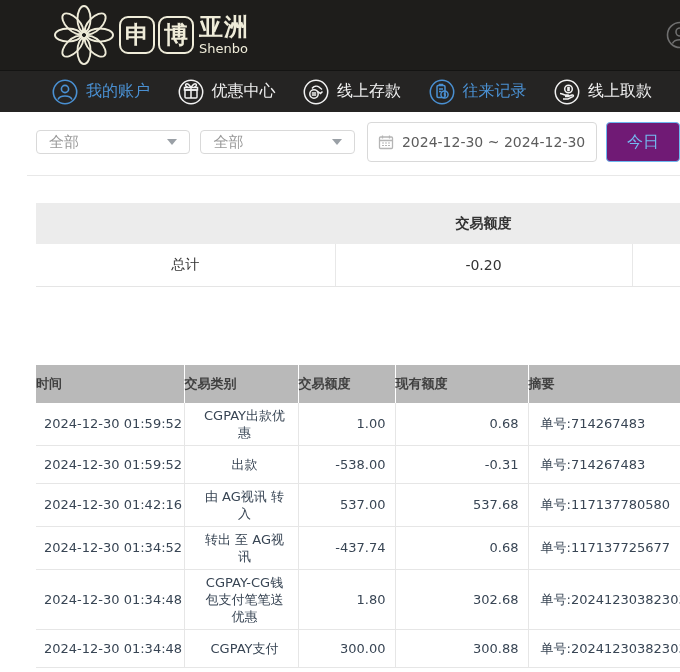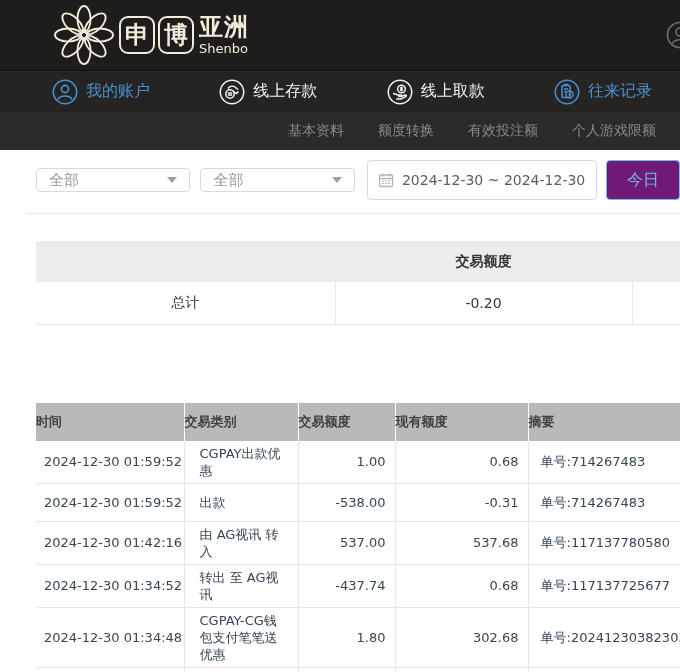--- a/index.html
+++ b/index.html
@@ -60,21 +60,21 @@
   
   .tx-table { margin:78px 0 0 36px; border-collapse:collapse; table-layout:fixed; width:754px; font-size:13px; }
   .tx-table th { background:#b9b9b9; color:#404040; font-weight:bold; font-size:13px; height:37px;
                  text-align:left; border-right:1px solid #fff;margin-left:42px; }
   .tx-table th:last-child { border-right:none; }
   .tx-table td { color:#384554; border-bottom:1px solid #e6e6e6; border-right:1px solid #e6e6e6;
                  padding:4px 0; line-height:17px; vertical-align:middle; background:#fff; }
   .tx-table td:last-child { border-right:none; }
   .tx-table tr { height:38px; }
   .col-time  { text-align:left;  padding-left:8px !important; white-space:nowrap; }
-  .col-type  { text-align:left;  padding-left:15px !important; padding-right:8px !important; }
+  .col-type  { text-align:center;  padding-left:15px !important; padding-right:8px !important; }
   .col-amt   { text-align:right; padding-right:9px !important; white-space:nowrap; }
   .col-bal   { text-align:right; padding-right:9px !important; white-space:nowrap; }
   .col-memo  { text-align:left;  padding-left:12px !important; white-space:nowrap; overflow:hidden; }
 </style>
 </head>
 <body>
 
 <div class="page">
 
   <div class="top-header">
@@ -117,56 +117,60 @@
           <circle cx="13" cy="10" r="3.6"></circle>
           <path d="M6 20.5 c1.8-4.6 12.2-4.6 14 0"></path>
         </g>
       </svg>
       <span>我的账户</span>
     </div>
     <div class="nav-item">
       <svg class="nav-ico" viewBox="0 0 26 26">
         <g fill="none" class="stroke" stroke-width="1.5">
           <circle cx="13" cy="13" r="11.7"></circle>
+          <rect x="7" y="11" width="12" height="8" rx="1"></rect>
+          <path d="M6.5 8.5 h13 v2.5 h-13 z M13 8.5 v10.5 M10 8.3 c-3-0.5 -3-3.5 -1-3.5 c1.5 0 2.5 1.5 4 3.5 c1.5-2 2.5-3.5 4-3.5 c2 0 2 3 -1 3.5"></path>
+        </g>
+      </svg>
+      <span>优惠中心</span>
+    </div>
+    <div class="nav-item">
+      <svg class="nav-ico" viewBox="0 0 26 26">
+        <g fill="none" class="stroke" stroke-width="1.5">
+          <circle cx="13" cy="13" r="11.7"></circle>
           <circle cx="11" cy="15" r="4.2"></circle>
           <path d="M8.8 14 h4.4 M8.8 16 h4.4 M9 9.5 c2-2.5 5-3 7-1.5 l3 2.5 M14 12 l3.5 2.5 2-2"></path>
         </g>
       </svg>
       <span>线上存款</span>
-    </div>
-    <div class="nav-item">
-      <svg class="nav-ico" viewBox="0 0 26 26">
-        <g fill="none" class="stroke" stroke-width="1.5">
-          <circle cx="13" cy="13" r="11.7"></circle>
-          <circle cx="14.5" cy="10" r="3.8"></circle>
-          <path d="M14.5 7.8 v4.4 M13 9 h3 M13 11 h3 M6 14.5 c2 0 3 1 5 1.5 h3 c1 0 1 1.5 0 1.5 h-3 M14 17.5 l4-1.5 c1.3-0.4 2 1 0.8 1.7 L14 20 h-5"></path>
-        </g>
-      </svg>
-      <span>线上取款</span>
     </div>
     <div class="nav-item active">
       <svg class="nav-ico" viewBox="0 0 26 26">
         <g fill="none" class="stroke" stroke-width="1.5">
           <circle cx="13" cy="13" r="11.7"></circle>
           <rect x="8" y="6.5" width="8" height="12" rx="1.2"></rect>
           <path d="M10.5 6.5 v-1 h3 v1 M10 10 h4 M10 12.5 h2.5"></path>
           <circle cx="15.5" cy="15.5" r="3.6"></circle>
           <path d="M15.5 13.8 v1.9 l1.4 0.8"></path>
         </g>
       </svg>
       <span>往来记录</span>
     </div>
+    <div class="nav-item">
+      <svg class="nav-ico" viewBox="0 0 26 26">
+        <g fill="none" class="stroke" stroke-width="1.5">
+          <circle cx="13" cy="13" r="11.7"></circle>
+          <circle cx="14.5" cy="10" r="3.8"></circle>
+          <path d="M14.5 7.8 v4.4 M13 9 h3 M13 11 h3 M6 14.5 c2 0 3 1 5 1.5 h3 c1 0 1 1.5 0 1.5 h-3 M14 17.5 l4-1.5 c1.3-0.4 2 1 0.8 1.7 L14 20 h-5"></path>
+        </g>
+      </svg>
+      <span>线上取款</span>
+    </div>
   </div>
 
-  <div class="sub-nav">
-    <span class="sub-nav-item">基本资料</span>
-    <span class="sub-nav-item">额度转换</span>
-    <span class="sub-nav-item">有效投注额</span>
-    <span class="sub-nav-item">个人游戏限额</span>
-  </div>
 
   <div class="content">
 
     <div class="filter-row">
       <div class="select-box">
         <span class="select-value">全部</span>
         <span class="caret"></span>
       </div>
       <div class="select-box">
         <span class="select-value">全部</span>

